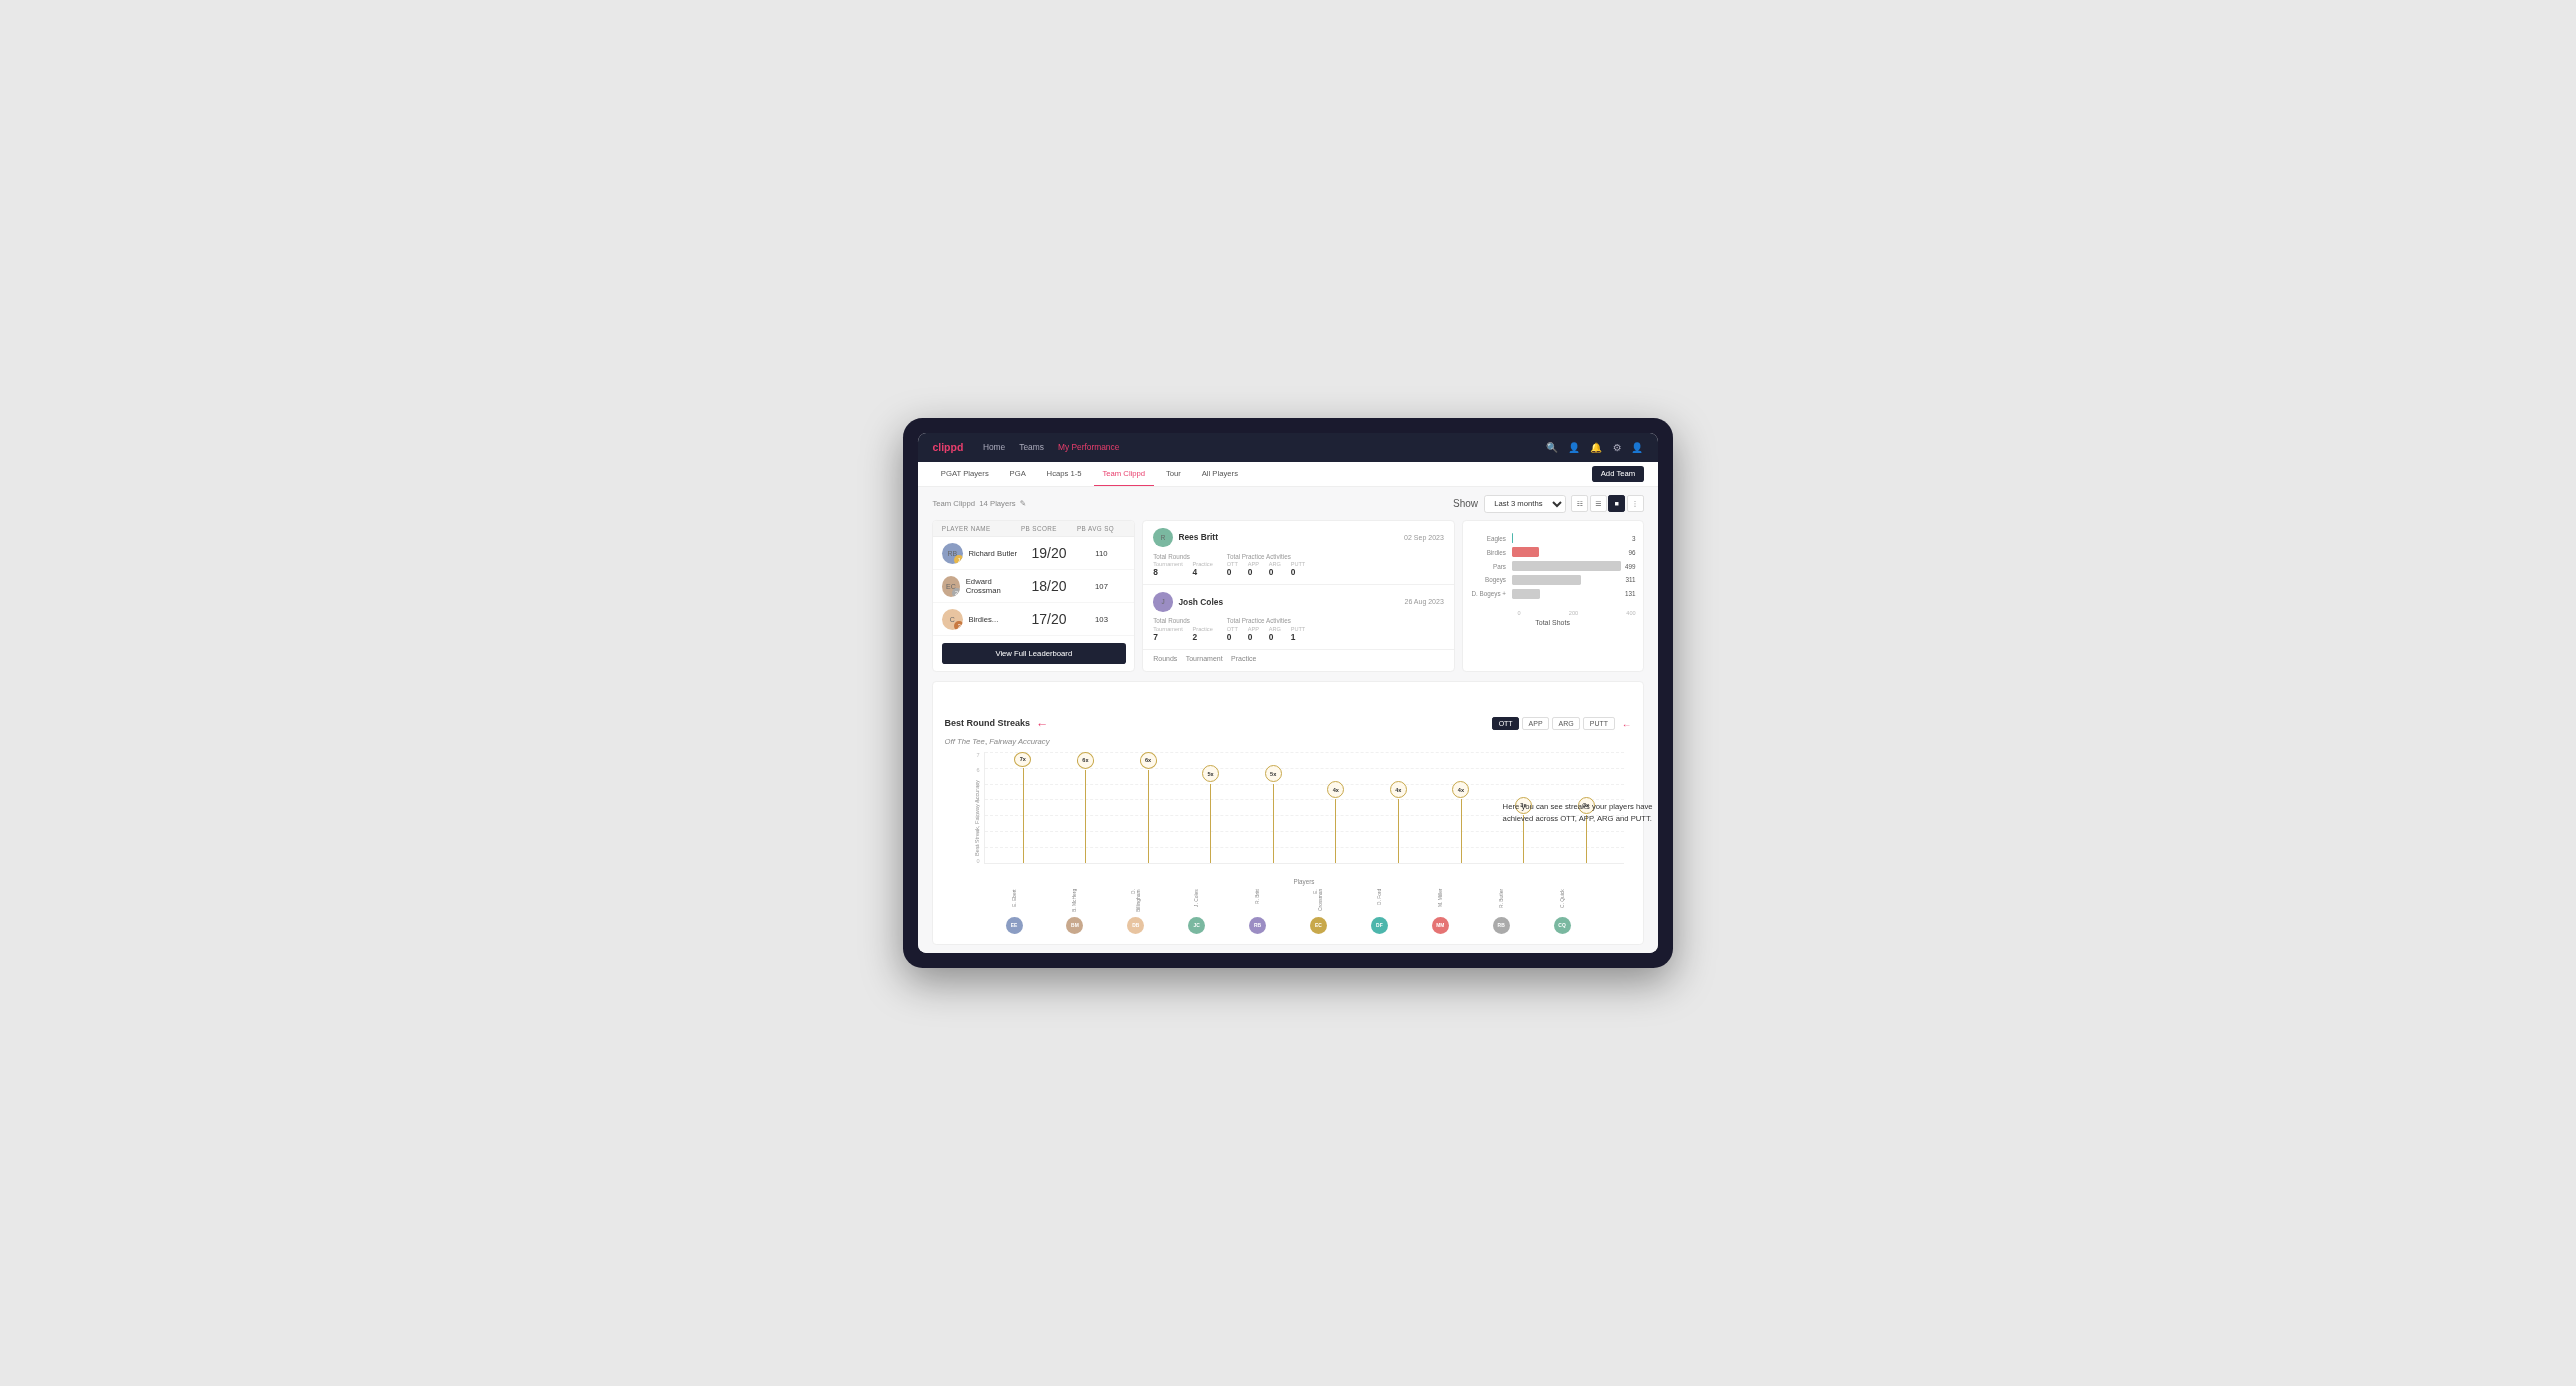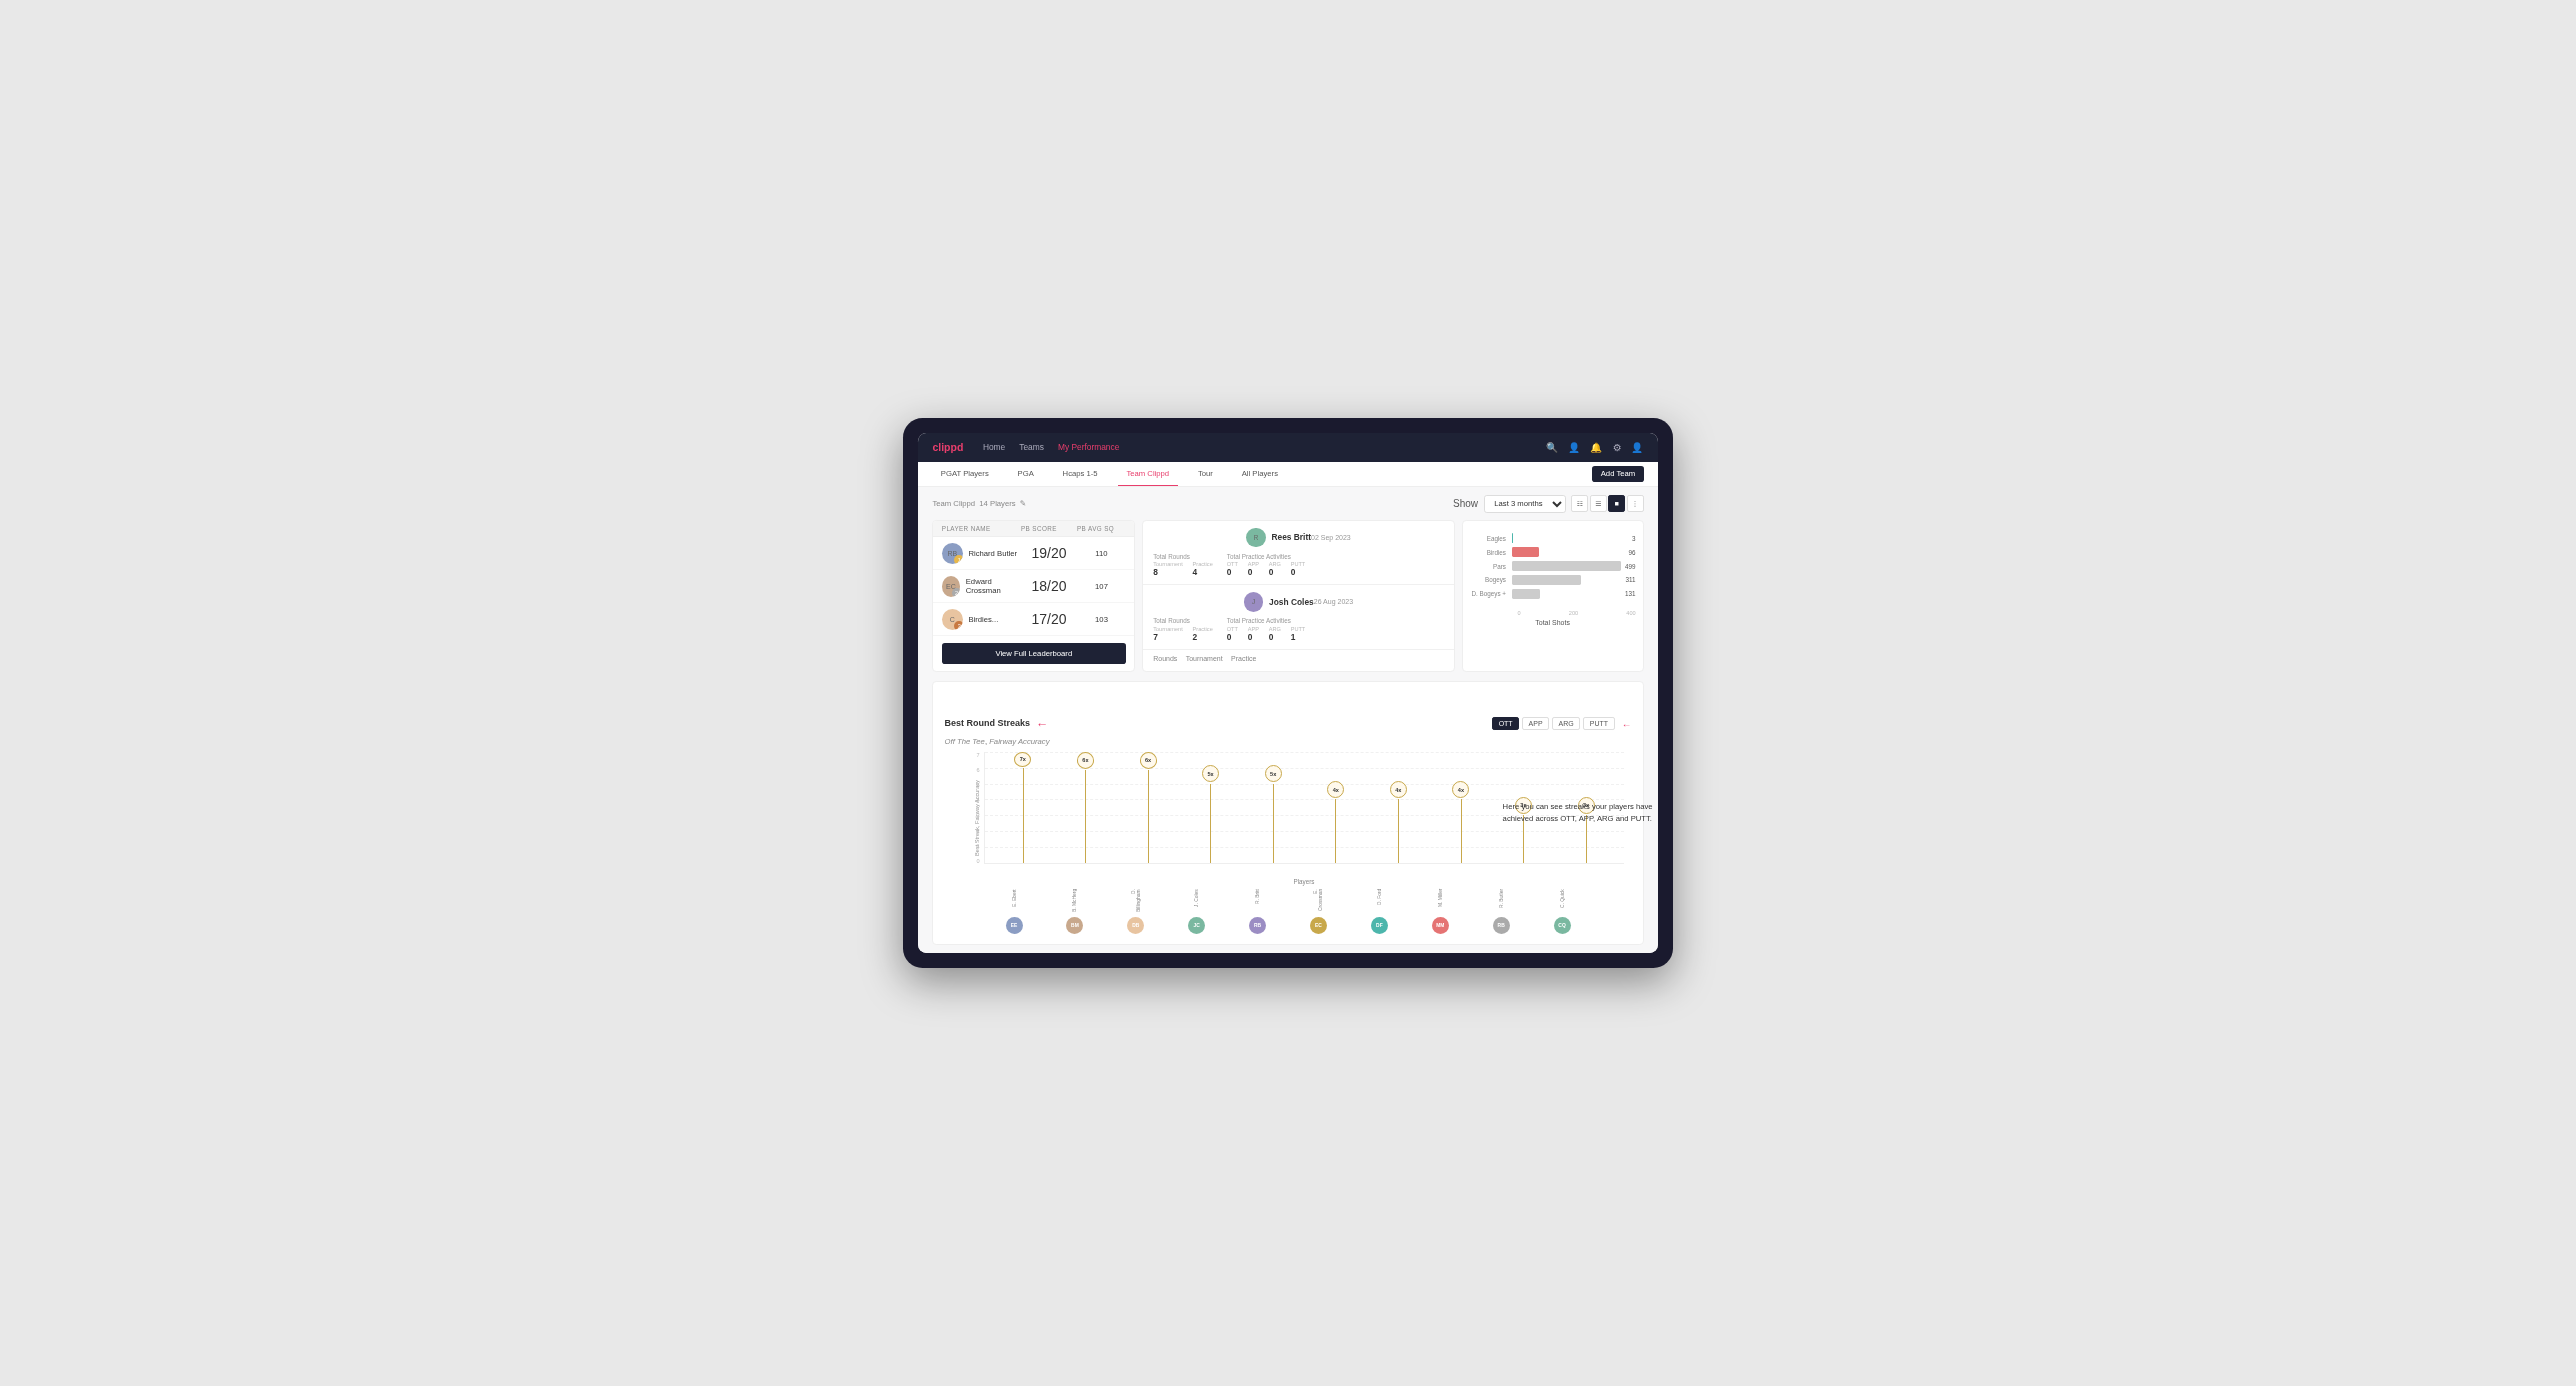--- a/index.html
+++ b/index.html
@@ -64,21 +64,21 @@
       cursor: pointer;
     }
     
     .sub-nav {
       background: #fff;
       border-bottom: 0.7px solid #eee;
       display: flex;
       align-items: center;
       padding: 0 14px;
       height: 25px;
-      gap: 12px;
+      gap: 4px;
     }
     .sub-nav-item {
       font-size: 7.7px;
       color: #555;
       padding: 0 8.4px;
       height: 25px;
       display: flex;
       align-items: center;
       cursor: pointer;
       border-bottom: 1.4px solid transparent;
@@ -244,21 +244,21 @@
       border: 0.7px solid #eee;
       overflow: hidden;
     }
     .player-card {
       padding: 7px 9.8px;
       border-bottom: 0.7px solid #f0f0f0;
     }
     .pc-header {
       display: flex;
       align-items: center;
-      justify-content: center;
+      justify-content: space-between;
       margin-bottom: 5.6px;
     }
     .pc-name {
       font-size: 8.4px;
       font-weight: 600;
       color: #333;
     }
     .pc-date {
       font-size: 7px;
       color: #999;

